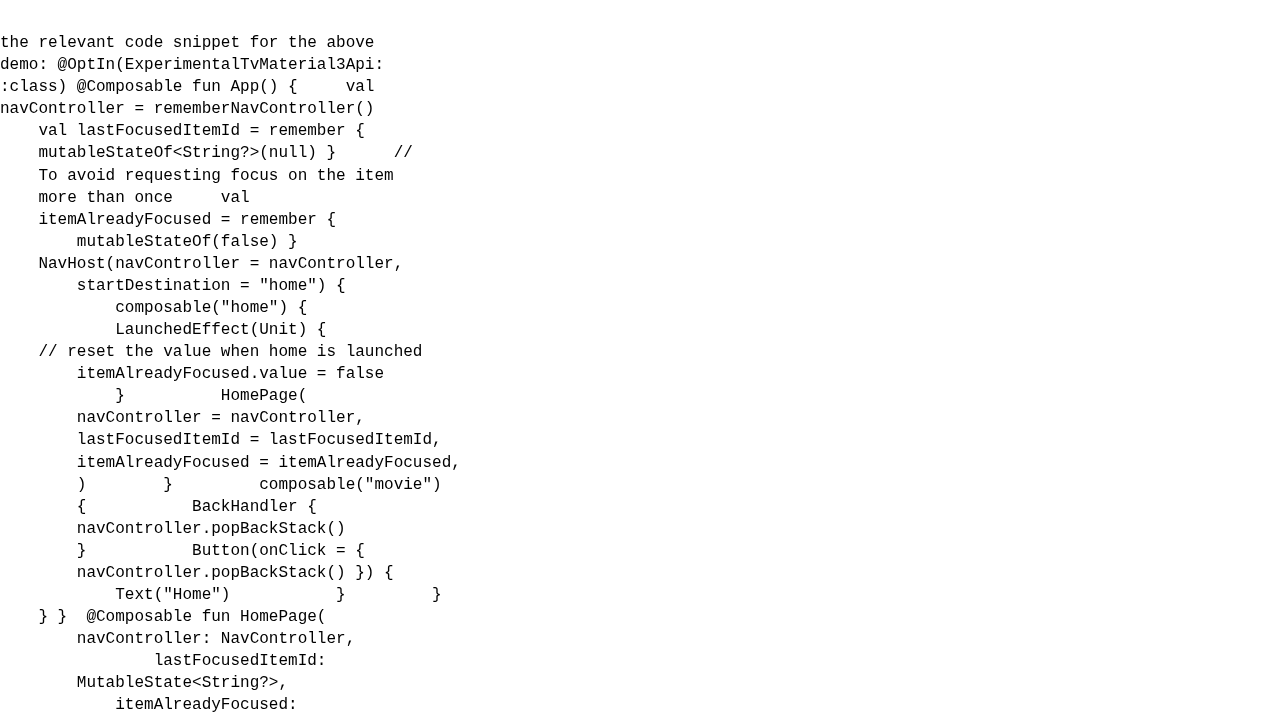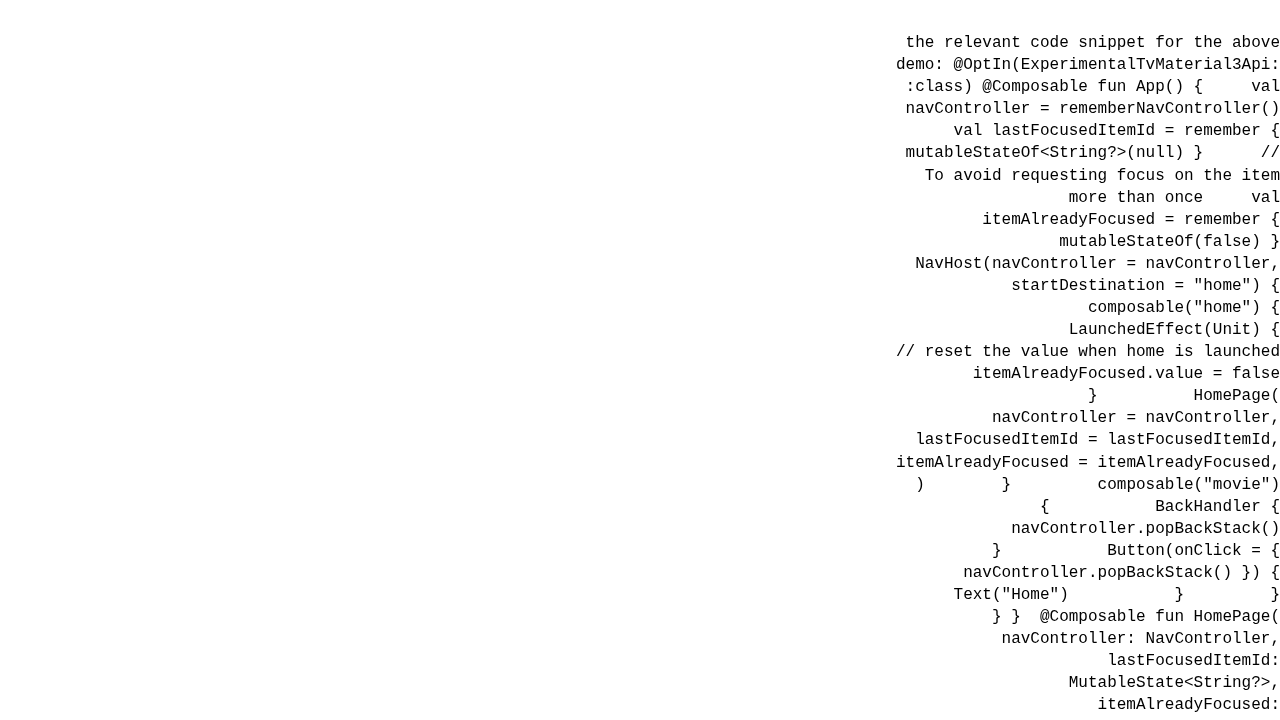--- a/index.html
+++ b/index.html
@@ -25,20 +25,20 @@
     .code-container {
       width: 100%;
       padding: 10px 0;
       text-align: center;
       white-space: pre;
       line-height: 1.38;
     }
 
     .code-line {
       display: block;
-      text-align: right;
+      text-align: left;
     }
   </style>
 </head>
 <body>
 
 <div class="code-container">
 <span class="code-line">the relevant code snippet for the above</span><span class="code-line">demo: @OptIn(ExperimentalTvMaterial3Api:</span><span class="code-line">:class) @Composable fun App() {     val</span><span class="code-line">navController = rememberNavController()</span><span class="code-line">    val lastFocusedItemId = remember {</span><span class="code-line">    mutableStateOf&lt;String?&gt;(null) }      //</span><span class="code-line">    To avoid requesting focus on the item</span><span class="code-line">    more than once     val</span><span class="code-line">    itemAlreadyFocused = remember {</span><span class="code-line">        mutableStateOf(false) }</span><span class="code-line">    NavHost(navController = navController,</span><span class="code-line">        startDestination = "home") {</span><span class="code-line">            composable("home") {</span><span class="code-line">            LaunchedEffect(Unit) {</span><span class="code-line">    // reset the value when home is launched</span><span class="code-line">        itemAlreadyFocused.value = false</span><span class="code-line">            }          HomePage(</span><span class="code-line">        navController = navController,</span><span class="code-line">        lastFocusedItemId = lastFocusedItemId,</span><span class="code-line">        itemAlreadyFocused = itemAlreadyFocused,</span><span class="code-line">        )        }         composable("movie")</span><span class="code-line">        {           BackHandler {</span><span class="code-line">        navController.popBackStack()</span><span class="code-line">        }           Button(onClick = {</span><span class="code-line">        navController.popBackStack() }) {</span><span class="code-line">            Text("Home")           }         }</span><span class="code-line">    } }  @Composable fun HomePage(</span><span class="code-line">        navController: NavController,</span><span class="code-line">                lastFocusedItemId:</span><span class="code-line">        MutableState&lt;String?&gt;,</span><span class="code-line">            itemAlreadyFocused:</span><span class="code-line">        MutableState&lt;Boolean&gt;, ) {</span></div>
 
 </body></html>

